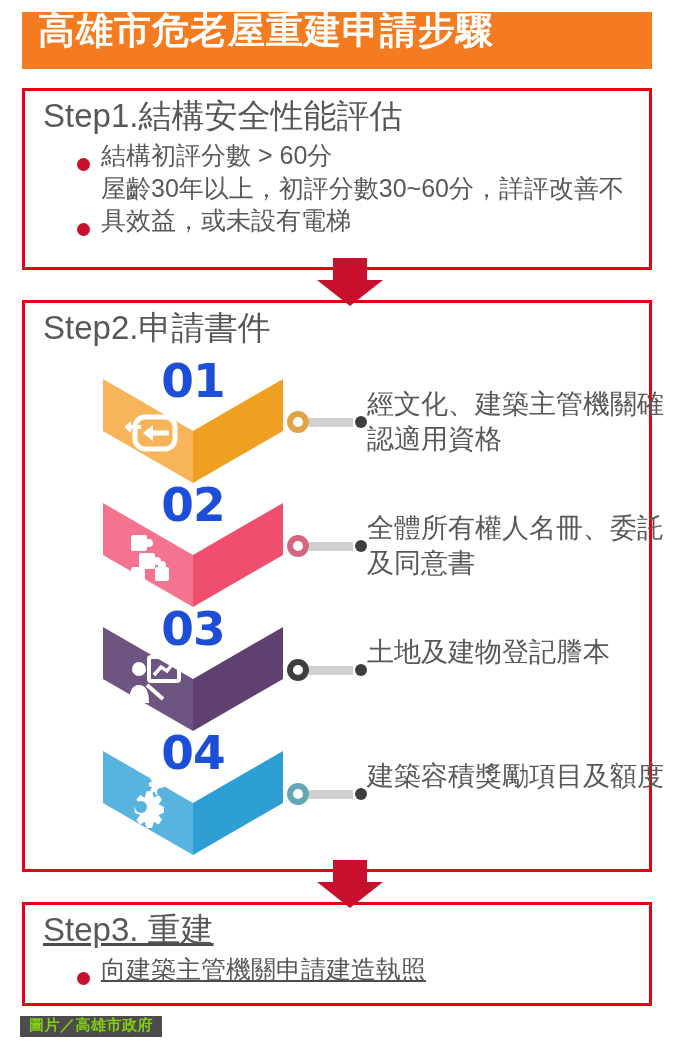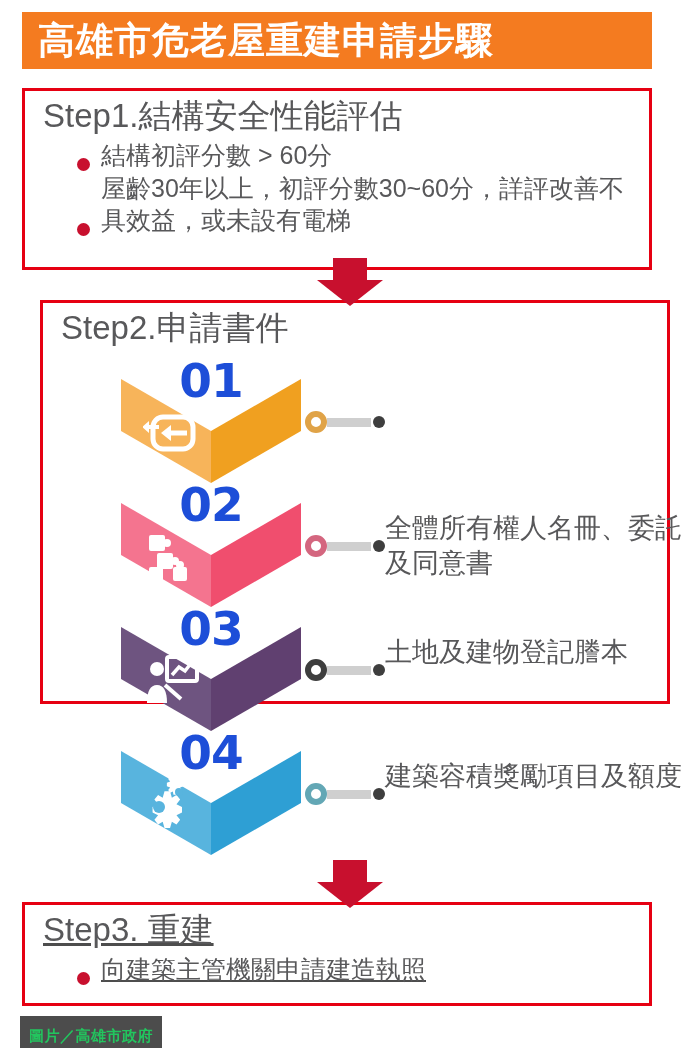--- a/index.html
+++ b/index.html
@@ -10,21 +10,21 @@
     color:#4d4d4d;
     overflow:hidden;
     position:relative;
   }
   .page{position:relative;width:700px;height:1048px;box-sizing:border-box;}
 
   
   .banner{
     position:absolute;left:22px;top:12px;width:630px;height:57px;
     background:#F47B20;
-    display:flex;align-items:center;
+    display:flex;align-items:flex-start;
   }
   .banner-title{
     color:#ffffff;font-size:37px;font-weight:bold;
     letter-spacing:1px;margin-left:16px;line-height:1;
     white-space:nowrap;
   }
 
   
   .step-box{
     position:absolute;
@@ -46,21 +46,21 @@
     background:#C8102E;flex:0 0 auto;margin-top:10px;margin-right:11px;
   }
   .bullet-text{
     font-size:25px;color:#58585A;line-height:1.28;
     max-width:540px;
   }
 
   
   #step1{left:22px;top:88px;width:630px;height:182px;}
   
-  #step2{left:40px;top:300px;width:630px;height:404px;}
+  #step2{left:22px;top:300px;width:630px;height:572px;}
   
   #step3{left:22px;top:902px;width:630px;height:104px;}
 
   
   .arrow{position:absolute;width:66px;z-index:5;}
   .arrow .shaft{
     width:34px;height:22px;background:#C8102E;margin:0 auto;
   }
   .arrow .head{
     width:0;height:0;margin:0 auto;
@@ -108,23 +108,23 @@
   .enddot{width:12px;height:12px;border-radius:50%;background:#3E3E3E;margin-left:2px;}
 
   .item-text{
     position:absolute;left:342px;top:22px;width:300px;
     font-size:27px;color:#58585A;line-height:1.3;
   }
 
   
   .credit{
     position:absolute;left:20px;top:1016px;
-    background:#4C4C4C;color:#22c55e;
+    background:#4C4C4C;color:#84cc16;
     font-size:15px;font-weight:bold;
-    padding:12px 9px 5px 9px;
+    padding:1px 9px 5px 9px;
     letter-spacing:0.5px;line-height:1;
     white-space:nowrap;
   }
 </style>
 </head>
 <body>
 
 <div class="page">
 
   <div class="banner" style="background: rgb(244, 123, 32);">
@@ -172,20 +172,21 @@
               <polygon points="6,18 -1,24 6,30" fill="#ffffff"></polygon>
             </svg>
           </div>
           <div class="num">01</div>
         </div>
         <div class="connector">
           <span class="ring" id="r1" style="border-color: rgb(224, 163, 71);"></span>
           <span class="bar" style="background: rgb(207, 207, 207);"></span>
           <span class="enddot" style="background: rgb(62, 62, 62);"></span>
         </div>
+        <div class="item-text">經文化、建築主管機關確認適用資格</div>
       </div>
 
       <div class="item">
         <div class="chev-wrap">
           <div class="chev">
             <svg viewBox="0 0 180 104" xmlns="http://www.w3.org/2000/svg">
               <polygon id="c2l" points="0,0 90,52 90,104 0,52" fill="#F4748F"></polygon>
               <polygon id="c2r" points="180,0 180,52 90,104 90,52" fill="#F04E6E"></polygon>
             </svg>
           </div>

